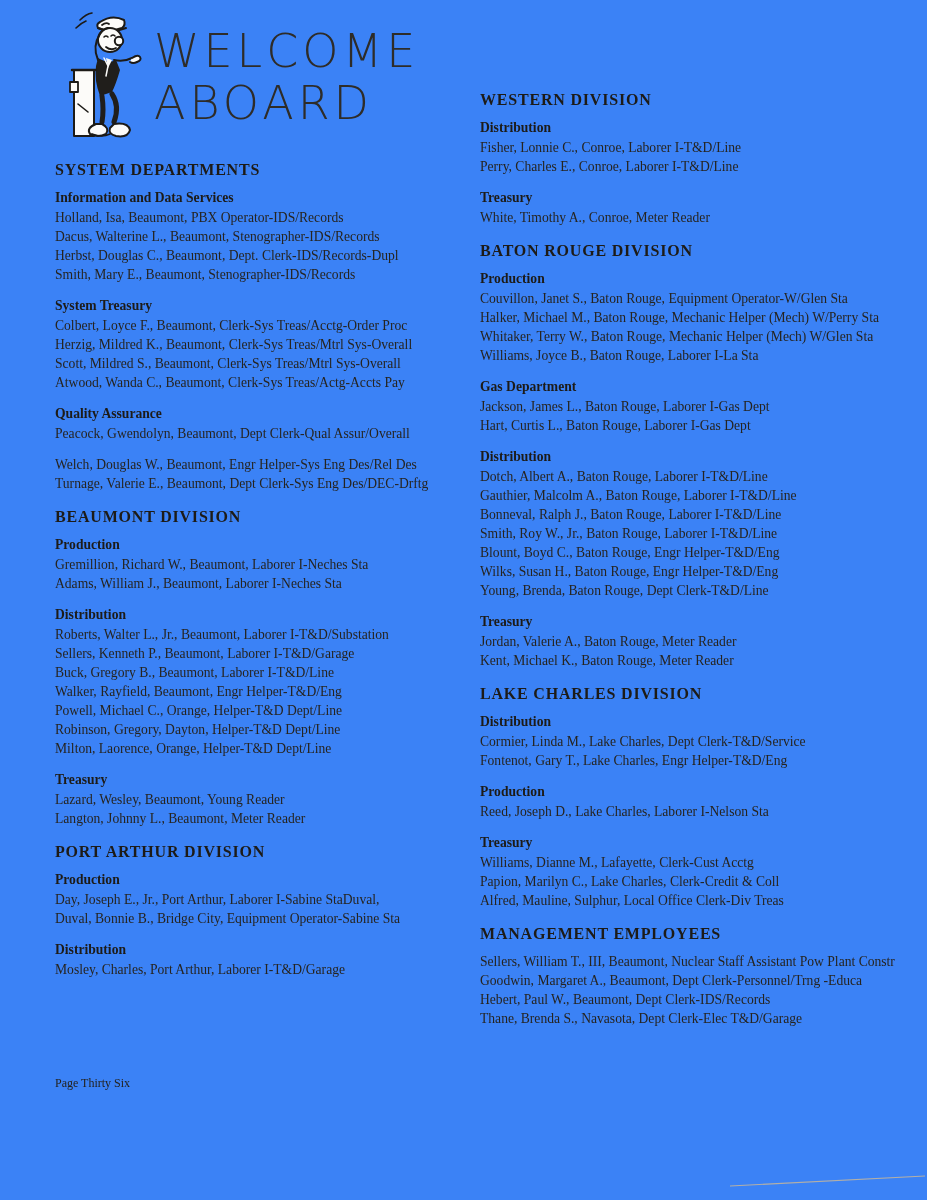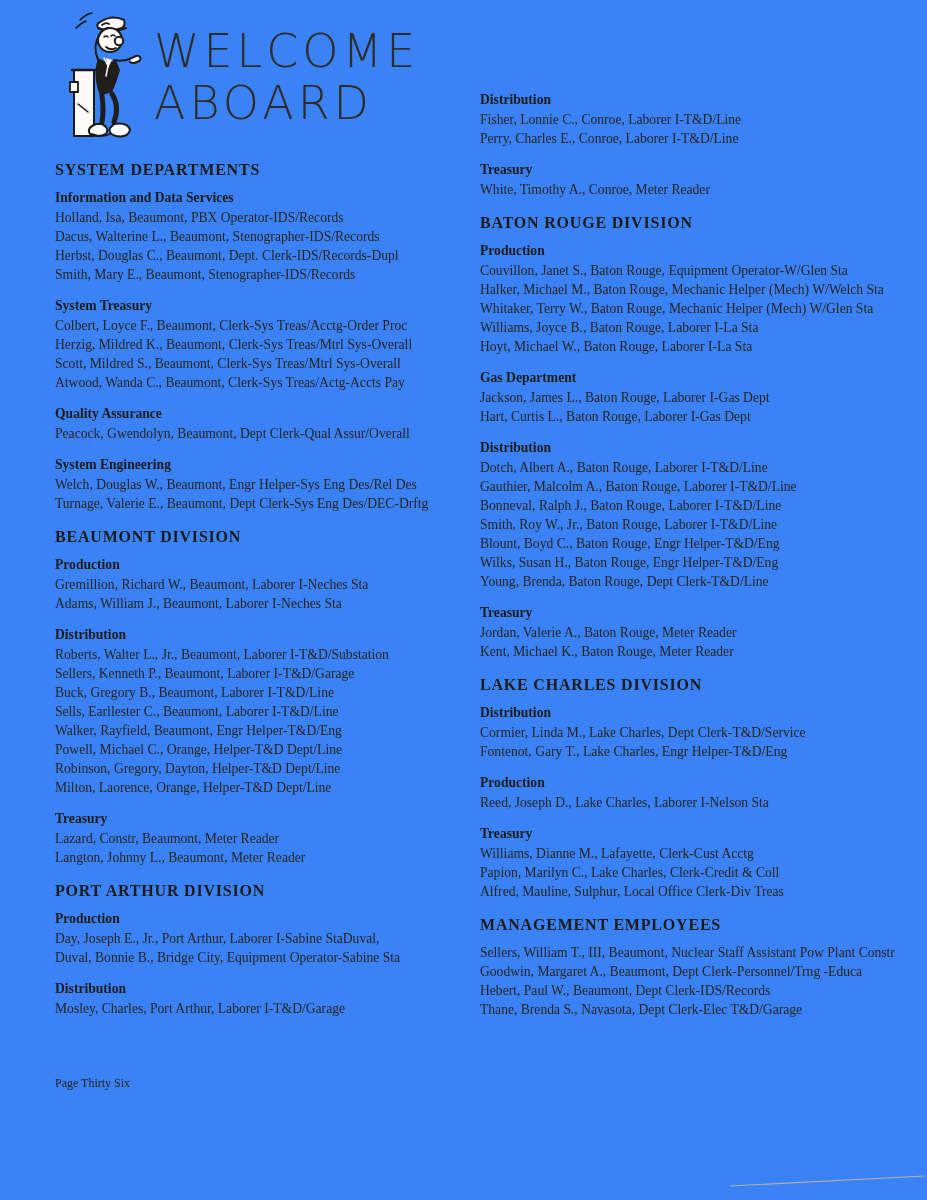--- a/index.html
+++ b/index.html
@@ -120,75 +120,73 @@
         <p class="entry">Colbert, Loyce F., Beaumont, Clerk-Sys Treas/Acctg-Order Proc</p>
         <p class="entry">Herzig, Mildred K., Beaumont, Clerk-Sys Treas/Mtrl Sys-Overall</p>
         <p class="entry">Scott, Mildred S., Beaumont, Clerk-Sys Treas/Mtrl Sys-Overall</p>
         <p class="entry">Atwood, Wanda C., Beaumont, Clerk-Sys Treas/Actg-Accts Pay</p>
       </div>
       <div class="group">
         <h3 class="group-heading">Quality Assurance</h3>
         <p class="entry">Peacock, Gwendolyn, Beaumont, Dept Clerk-Qual Assur/Overall</p>
       </div>
       <div class="group">
-        <h3 class="group-heading">System Engineering</h3>
         <p class="entry">Welch, Douglas W., Beaumont, Engr Helper-Sys Eng Des/Rel Des</p>
         <p class="entry">Turnage, Valerie E., Beaumont, Dept Clerk-Sys Eng Des/DEC-Drftg</p>
       </div>
       <h2 class="division-heading">BEAUMONT DIVISION</h2>
       <div class="group">
         <h3 class="group-heading">Production</h3>
         <p class="entry">Gremillion, Richard W., Beaumont, Laborer I-Neches Sta</p>
         <p class="entry">Adams, William J., Beaumont, Laborer I-Neches Sta</p>
       </div>
       <div class="group">
         <h3 class="group-heading">Distribution</h3>
         <p class="entry">Roberts, Walter L., Jr., Beaumont, Laborer I-T&amp;D/Substation</p>
         <p class="entry">Sellers, Kenneth P., Beaumont, Laborer I-T&amp;D/Garage</p>
         <p class="entry">Buck, Gregory B., Beaumont, Laborer I-T&amp;D/Line</p>
-        <p class="entry">Sells, Earllester C., Beaumont, Laborer I-T&amp;D/Line</p>
         <p class="entry">Walker, Rayfield, Beaumont, Engr Helper-T&amp;D/Eng</p>
         <p class="entry">Powell, Michael C., Orange, Helper-T&amp;D Dept/Line</p>
         <p class="entry">Robinson, Gregory, Dayton, Helper-T&amp;D Dept/Line</p>
         <p class="entry">Milton, Laorence, Orange, Helper-T&amp;D Dept/Line</p>
       </div>
       <div class="group">
         <h3 class="group-heading">Treasury</h3>
-        <p class="entry">Lazard, Constr, Beaumont, Meter Reader</p>
+        <p class="entry">Lazard, Wesley, Beaumont, Young Reader</p>
         <p class="entry">Langton, Johnny L., Beaumont, Meter Reader</p>
       </div>
       <h2 class="division-heading">PORT ARTHUR DIVISION</h2>
       <div class="group">
         <h3 class="group-heading">Production</h3>
         <p class="entry">Day, Joseph E., Jr., Port Arthur, Laborer I-Sabine StaDuval,</p>
         <p class="entry">Duval, Bonnie B., Bridge City, Equipment Operator-Sabine Sta</p>
       </div>
       <div class="group">
         <h3 class="group-heading">Distribution</h3>
         <p class="entry">Mosley, Charles, Port Arthur, Laborer I-T&amp;D/Garage</p>
       </div>
     </div>
   <div class="col col-right" id="col-right">
+      <h2 class="division-heading">WESTERN DIVISION</h2>
       <div class="group">
         <h3 class="group-heading">Distribution</h3>
         <p class="entry">Fisher, Lonnie C., Conroe, Laborer I-T&amp;D/Line</p>
         <p class="entry">Perry, Charles E., Conroe, Laborer I-T&amp;D/Line</p>
       </div>
       <div class="group">
         <h3 class="group-heading">Treasury</h3>
         <p class="entry">White, Timothy A., Conroe, Meter Reader</p>
       </div>
       <h2 class="division-heading">BATON ROUGE DIVISION</h2>
       <div class="group">
         <h3 class="group-heading">Production</h3>
         <p class="entry">Couvillon, Janet S., Baton Rouge, Equipment Operator-W/Glen Sta</p>
-        <p class="entry">Halker, Michael M., Baton Rouge, Mechanic Helper (Mech) W/Welch Sta</p>
+        <p class="entry">Halker, Michael M., Baton Rouge, Mechanic Helper (Mech) W/Perry Sta</p>
         <p class="entry">Whitaker, Terry W., Baton Rouge, Mechanic Helper (Mech) W/Glen Sta</p>
         <p class="entry">Williams, Joyce B., Baton Rouge, Laborer I-La Sta</p>
-        <p class="entry">Hoyt, Michael W., Baton Rouge, Laborer I-La Sta</p>
       </div>
       <div class="group">
         <h3 class="group-heading">Gas Department</h3>
         <p class="entry">Jackson, James L., Baton Rouge, Laborer I-Gas Dept</p>
         <p class="entry">Hart, Curtis L., Baton Rouge, Laborer I-Gas Dept</p>
       </div>
       <div class="group">
         <h3 class="group-heading">Distribution</h3>
         <p class="entry">Dotch, Albert A., Baton Rouge, Laborer I-T&amp;D/Line</p>
         <p class="entry">Gauthier, Malcolm A., Baton Rouge, Laborer I-T&amp;D/Line</p>

